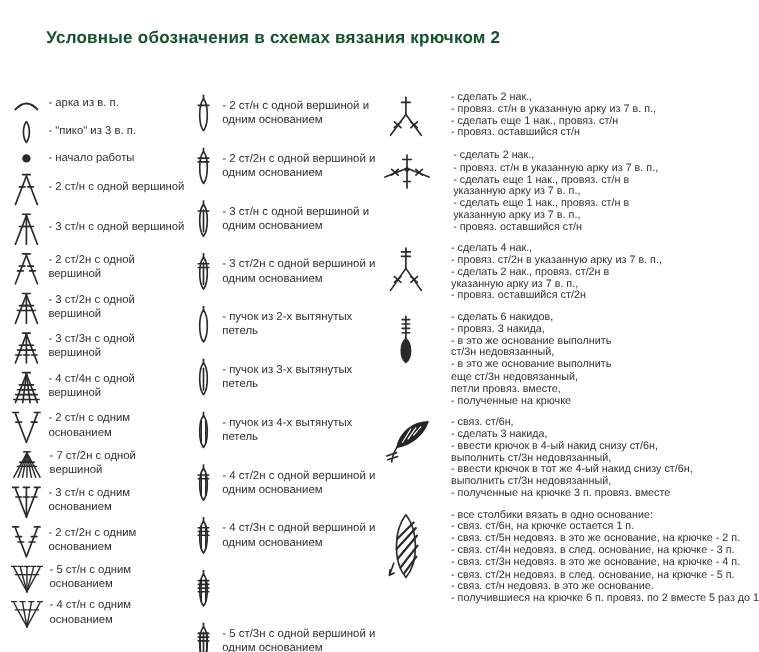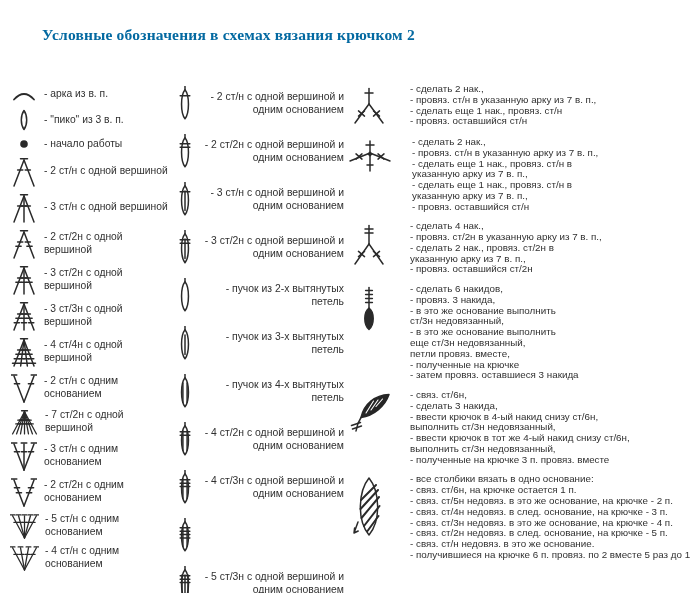--- a/index.html
+++ b/index.html
@@ -6,33 +6,33 @@
   .page{
     position:relative;
     width:690px;height:593px;
     background:#ffffff;
     overflow:hidden;
     font-family:"Liberation Sans", sans-serif;
     color:#303030;
   }
   .title{
     position:absolute;left:42px;top:26px;margin:0;
-    font-size:15.5px;font-weight:bold;color:#0369a1;letter-spacing:.2px;font-family:Liberation Serif, serif;
+    font-size:15.5px;font-weight:bold;color:#14532d;letter-spacing:.2px;
   }
   .col{position:absolute;display:flex;flex-direction:column;}
   .col-left{left:10px;top:86px;width:162px;gap:6px;}
   .col-middle{left:174px;top:86px;width:170px;gap:12px;}
   .col-right{left:346px;top:84px;width:342px;gap:9px;}
   .row{display:flex;align-items:center;gap:6px;}
   .col-right .row{align-items:flex-start;gap:18px;}
   .icon-cell{flex:0 0 28px;display:flex;justify-content:center;align-items:center;overflow:visible;}
   .col-middle .icon-cell{flex:0 0 22px;}
   .col-right .icon-cell{flex:0 0 46px;padding-top:2px;}
   .label{font-size:10.3px;line-height:1.22;color:#303030;}
-  .col-middle .label{font-size:10.4px;line-height:1.23;text-align:right;}
+  .col-middle .label{font-size:10.4px;line-height:1.23;}
   .col-right .label{font-size:9.8px;line-height:1.1;}
   .col-right .line{white-space:nowrap;}
   svg{display:block;}
 </style>
 </head>
 <body>
 
 <div class="page">
   <h1 class="title">Условные обозначения в схемах вязания крючком 2</h1>
   <div class="col col-left" id="col-left">
@@ -494,21 +494,20 @@
         </span>
         <div class="label">
           <div class="line">- сделать 6 накидов,</div>
           <div class="line">- провяз. 3 накида,</div>
           <div class="line">- в это же основание выполнить</div>
           <div class="line">ст/3н недовязанный,</div>
           <div class="line">- в это же основание выполнить</div>
           <div class="line">еще ст/3н недовязанный,</div>
           <div class="line">петли провяз. вместе,</div>
           <div class="line">- полученные на крючке</div>
-          <div class="line">- затем провяз. оставшиеся 3 накида</div>
         </div>
       </div>
       <div class="row">
         <span class="icon-cell">
           <svg width="44" height="40" viewBox="0 0 44 40" fill="none" stroke="#2a2a2a" stroke-width="1.5" stroke-linecap="round" stroke-linejoin="round">
             <path d="M9,39 C10,33 12,28.5 14,25.5"></path>
             <line x1="4.5" y1="33.5" x2="13.5" y2="30.5"></line>
             <line x1="5.5" y1="37" x2="14.5" y2="34"></line>
             <path d="M14,25.5 C17,12 28,3 42,2.5 C38,14 27,23.5 14,25.5 Z" fill="#262626" stroke="#262626"></path>
             <path d="M19,21 L26.5,9 M24,18 L31,8 M29,14.5 L35.5,7" stroke="#ffffff" stroke-width="1.1"></path>

